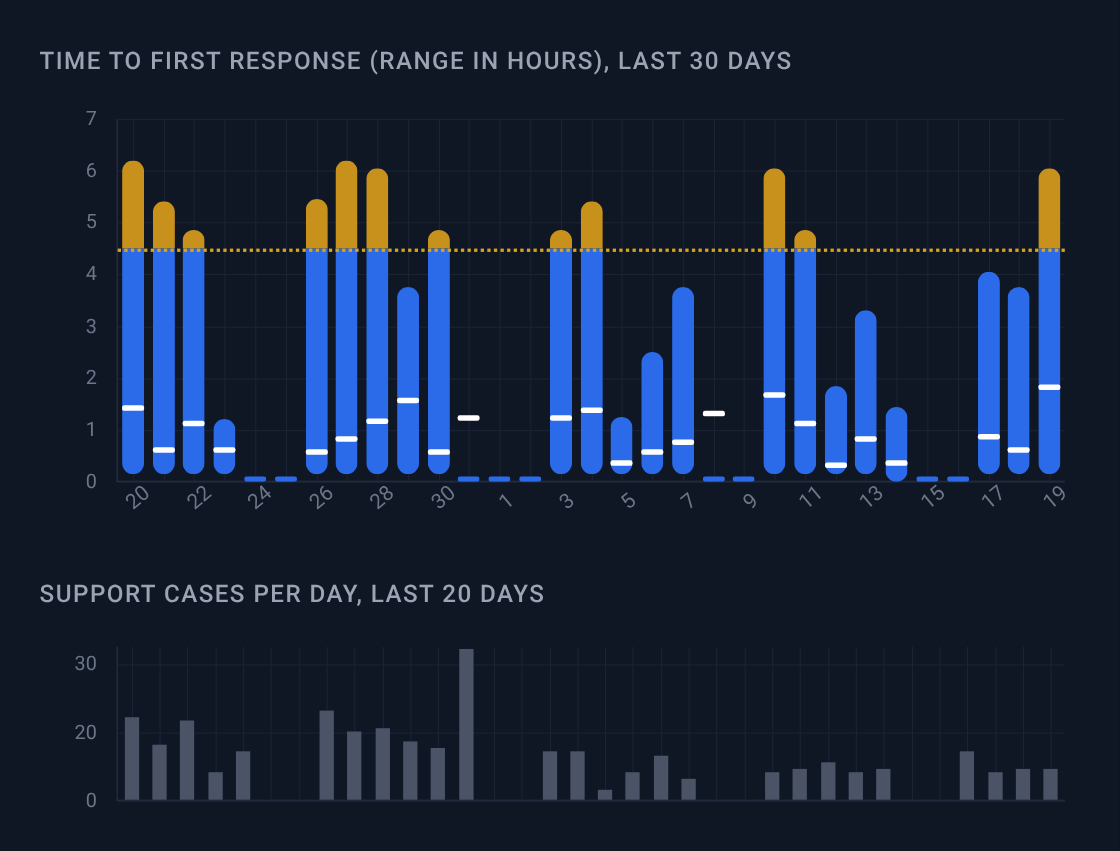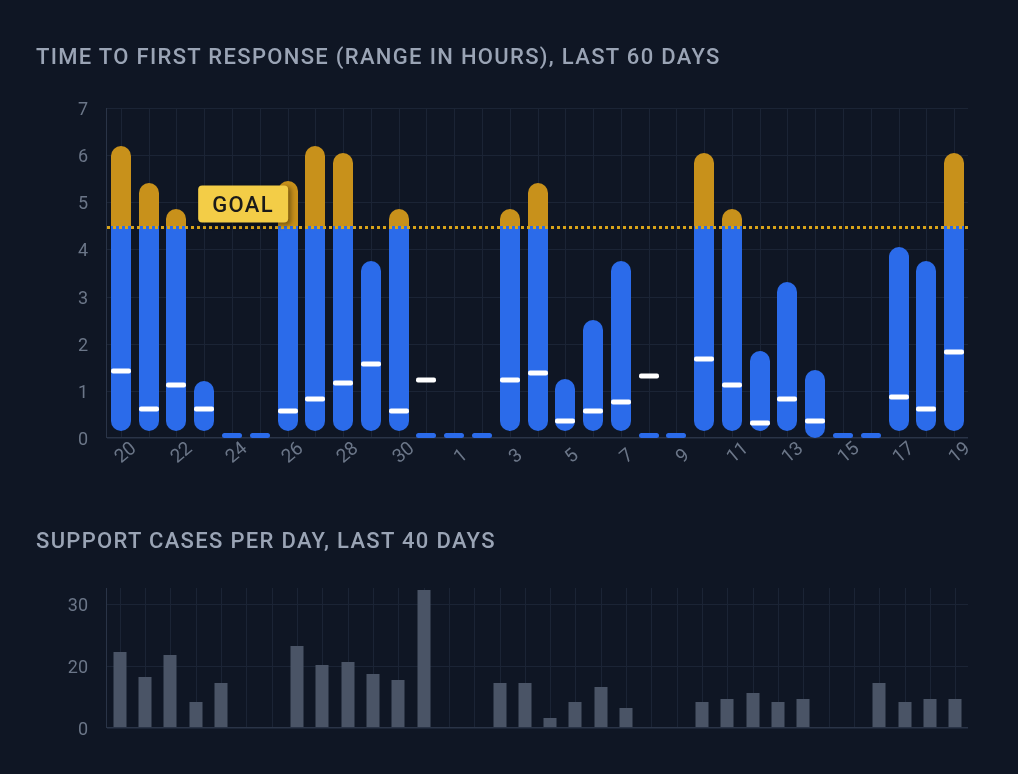--- a/index.html
+++ b/index.html
@@ -120,21 +120,21 @@
     position: absolute;
     left: 50%;
     transform: translateX(-50%);
     width: 13px;
     background: #4a5466;
   }
 </style>
 </head>
 <body>
 
-<div class="title" style="position:absolute; left:36px; top:44px;">TIME TO FIRST RESPONSE (RANGE IN HOURS), LAST 60 DAYS</div>
+<div class="title" style="position:absolute; left:36px; top:44px;">TIME TO FIRST RESPONSE (RANGE IN HOURS), LAST 30 DAYS</div>
 
 <div class="chart-area" style="position:absolute; left:36px; top:108px; width:946px; height:330px;">
   <div class="y-axis" id="c1-yaxis">
       <div class="y-tick-label" style="top: 330px;">0</div>
       <div class="y-tick-label" style="top: 282.857px;">1</div>
       <div class="y-tick-label" style="top: 235.714px;">2</div>
       <div class="y-tick-label" style="top: 188.571px;">3</div>
       <div class="y-tick-label" style="top: 141.429px;">4</div>
       <div class="y-tick-label" style="top: 94.2857px;">5</div>
       <div class="y-tick-label" style="top: 47.1429px;">6</div>
@@ -365,21 +365,20 @@
       </div>
       <div class="grid-v" style="left: 98.3871%;"></div>
       <div class="bar-slot" style="left: 98.3871%; width: 0px;">
         <div class="range-bar" style="top: 44.7857px; height: 278.143px;">
           <div class="over" style="height: 73.0714px;"></div>
           <div class="under" style="height: 205.071px;"></div>
         </div>
         <div class="range-mark" style="bottom: 84.8571px;"></div>
       </div>
       <div class="goal-line" style="top: 117.857px;"></div>
-      <div class="goal-badge" style="top: 95.8571px; left: 15.8065%;">GOAL</div>
     </div>
 </div>
 <div class="x-labels" id="c1-xlabels" style="position:absolute; left:36px; top:442px; width:946px; height:50px;">
     <div class="x-tick-label" style="left: 83.9032px;">20</div>
     <div class="x-tick-label" style="left: 139.516px;">22</div>
     <div class="x-tick-label" style="left: 195.129px;">24</div>
     <div class="x-tick-label" style="left: 250.742px;">26</div>
     <div class="x-tick-label" style="left: 306.355px;">28</div>
     <div class="x-tick-label" style="left: 361.968px;">30</div>
     <div class="x-tick-label" style="left: 417.581px;">1</div>
@@ -387,21 +386,21 @@
     <div class="x-tick-label" style="left: 528.806px;">5</div>
     <div class="x-tick-label" style="left: 584.419px;">7</div>
     <div class="x-tick-label" style="left: 640.032px;">9</div>
     <div class="x-tick-label" style="left: 695.645px;">11</div>
     <div class="x-tick-label" style="left: 751.258px;">13</div>
     <div class="x-tick-label" style="left: 806.871px;">15</div>
     <div class="x-tick-label" style="left: 862.484px;">17</div>
     <div class="x-tick-label" style="left: 918.097px;">19</div>
   </div>
 
-<div class="title" style="position:absolute; left:36px; top:528px;">SUPPORT CASES PER DAY, LAST 40 DAYS</div>
+<div class="title" style="position:absolute; left:36px; top:528px;">SUPPORT CASES PER DAY, LAST 20 DAYS</div>
 
 <div class="chart-area" style="position:absolute; left:36px; top:588px; width:946px; height:140px;">
   <div class="y-axis" id="c2-yaxis">
       <div class="y-tick-label" style="top: 140px;">0</div>
       <div class="y-tick-label" style="top: 77.7778px;">20</div>
       <div class="y-tick-label" style="top: 15.5556px;">30</div>
     </div>
   <div class="plot" id="c2-plot">
       <div class="grid-h" style="top: 140px;"></div>
       <div class="grid-h" style="top: 77.7778px;"></div>

